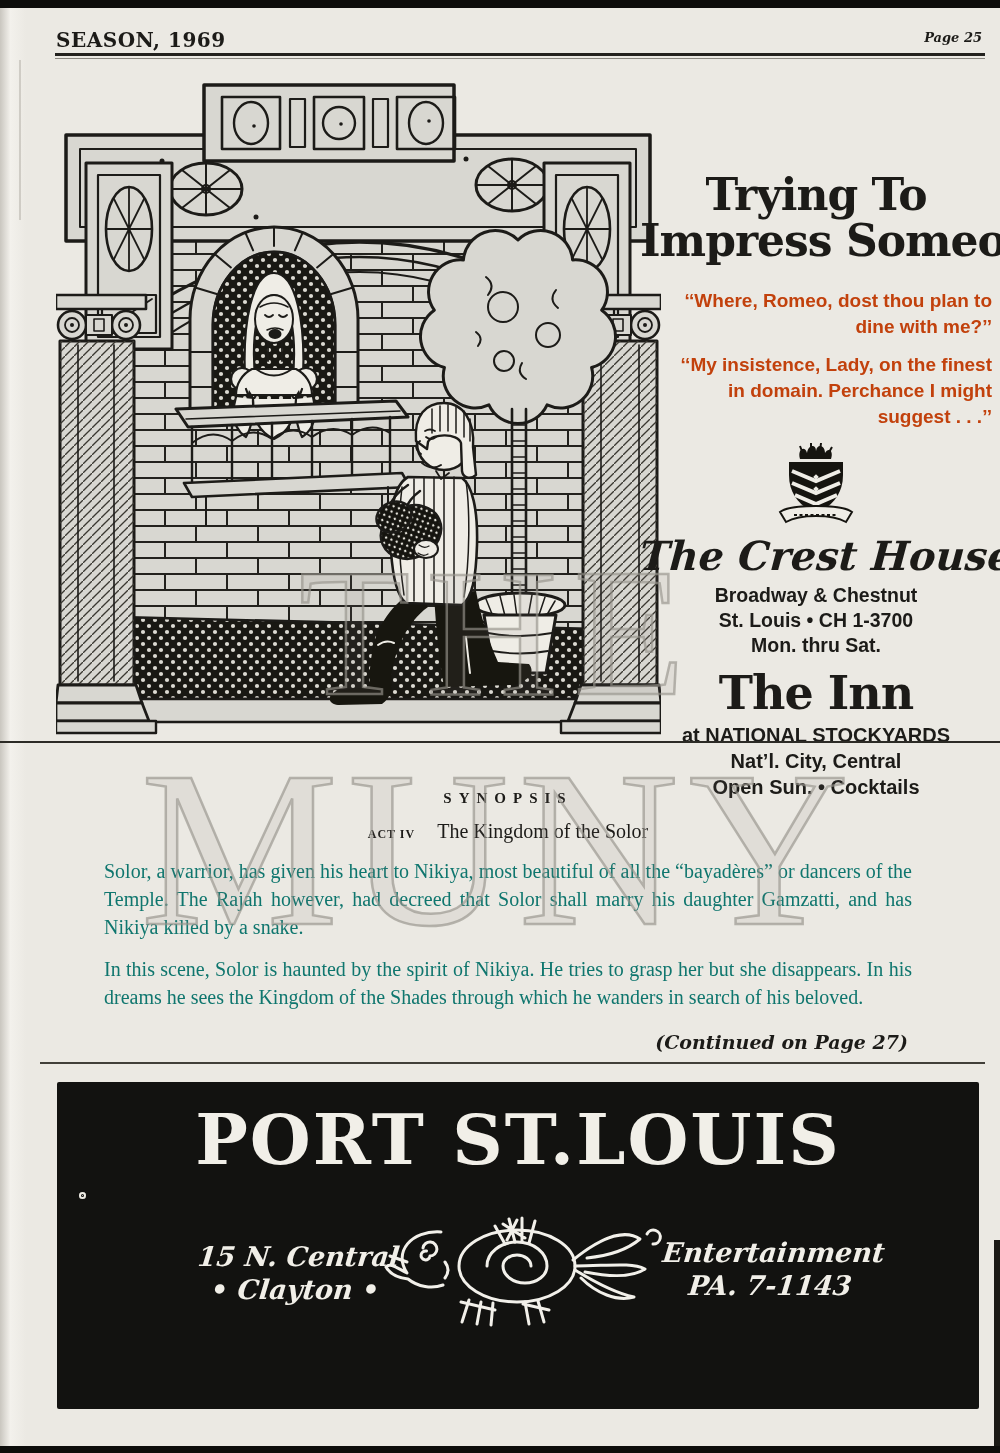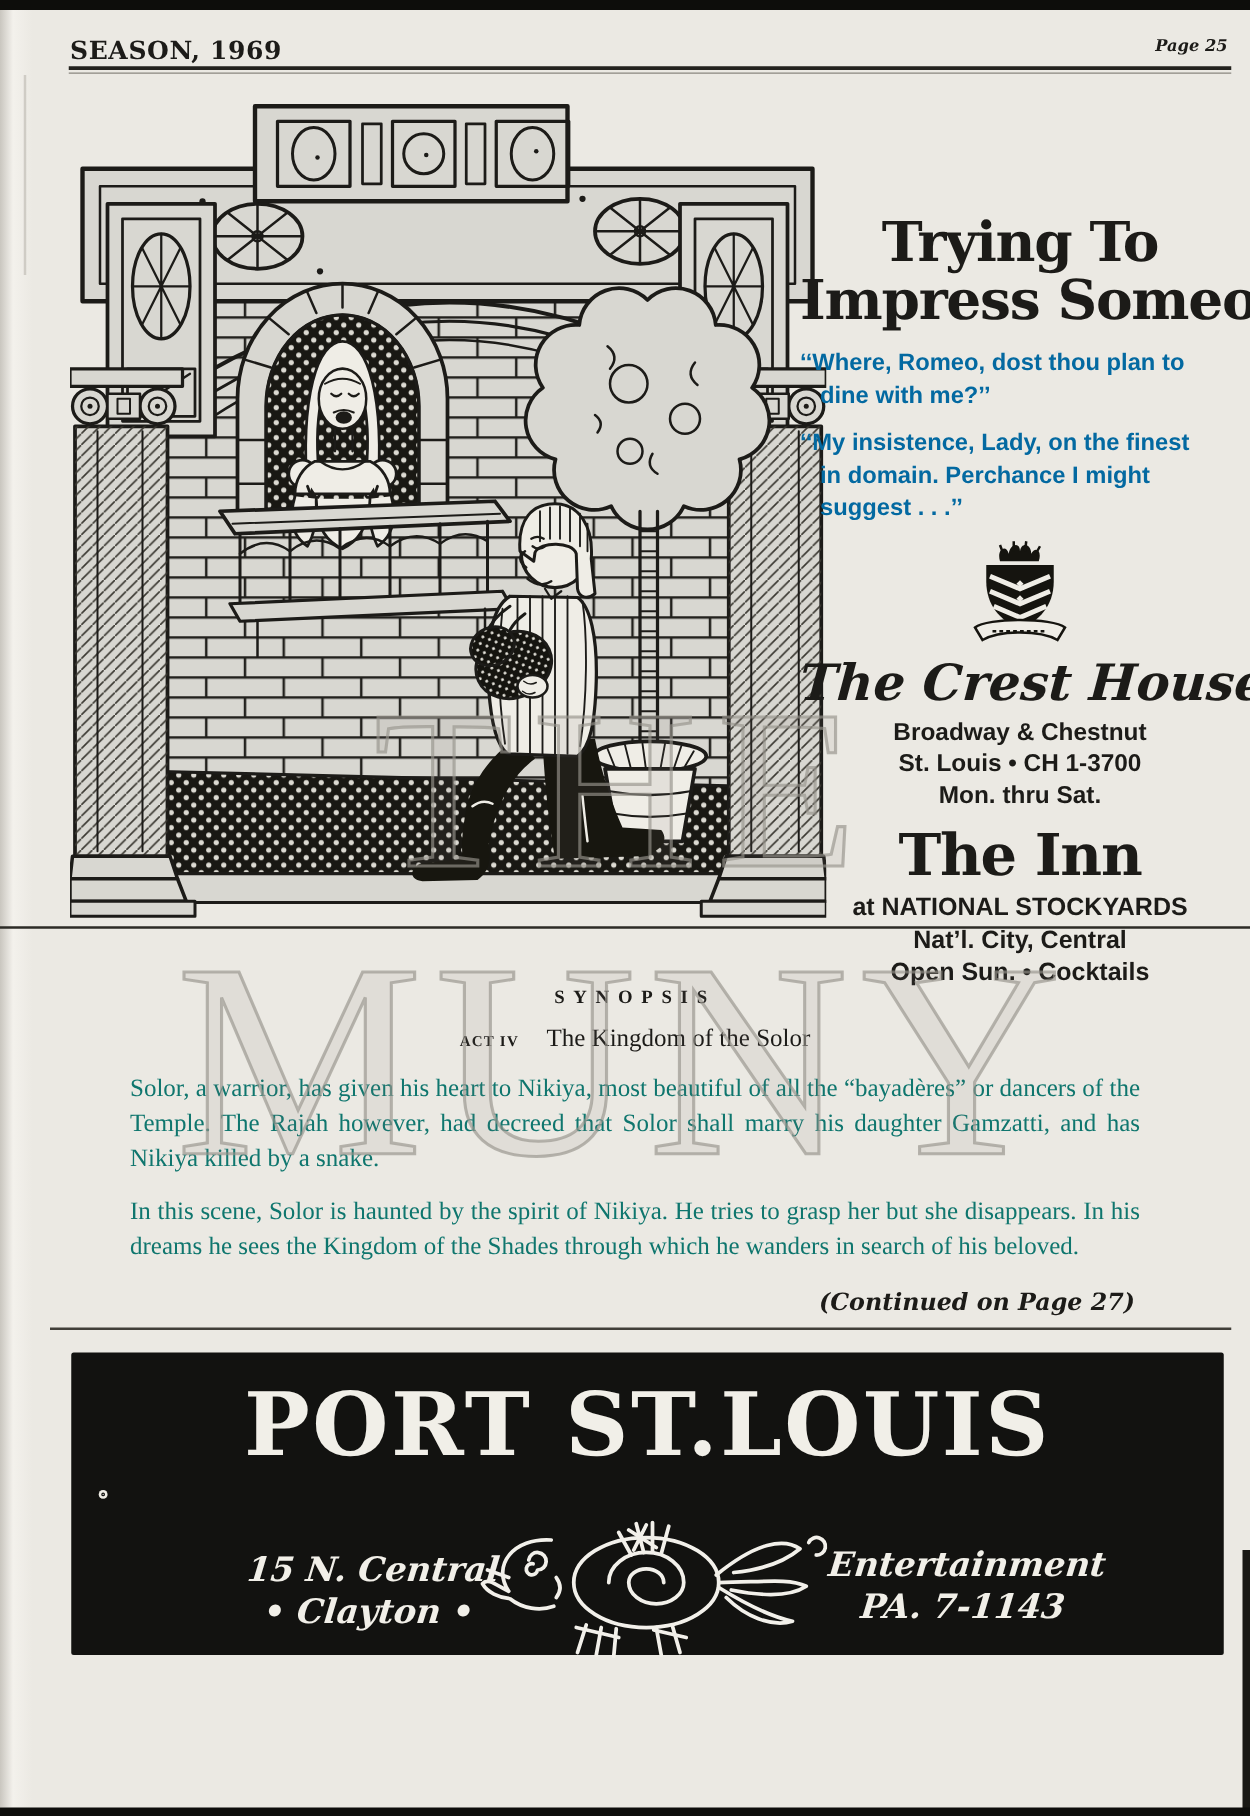--- a/index.html
+++ b/index.html
@@ -27,22 +27,22 @@
 
   
   #illo-wrap{position:absolute;left:56px;top:77px;width:605px;height:678px;}
 
   
   #rightcol{position:absolute;left:640px;top:172px;width:352px;text-align:center;}
   .blackletter{font-family:"DejaVu Serif",serif;font-weight:bold;letter-spacing:-1px;
     white-space:nowrap;line-height:1.05;}
   .bl1{font-size:44px;}
   .bl2{font-size:44px;}
-  .quotes{margin-top:14px;text-align:left;font-family:"Liberation Sans",sans-serif;
-    font-weight:700;font-size:19px;line-height:26px;color:#0369a1;}
+  .quotes{margin-top:24px;text-align:right;font-family:"Liberation Sans",sans-serif;
+    font-weight:700;font-size:19px;line-height:26px;color:#c2410c;}
   .quote{margin-bottom:12px;}
   .quote div{white-space:nowrap;}
   .q-cont{padding-left:16px;}
   .crest-row{margin-top:10px;}
   .script-name{font-family:"DejaVu Serif",serif;font-style:italic;font-weight:bold;
     font-size:40px;white-space:nowrap;margin-top:2px;transform:skewX(-4deg);}
   .addr{margin-top:4px;font-family:Liberation Sans, sans-serif;font-weight:700;
     font-size:19.5px;line-height:25px;}
   .inn-name{font-family:"DejaVu Serif",serif;font-weight:bold;font-size:46px;
     letter-spacing:-1px;margin-top:12px;line-height:1.0;}
@@ -57,21 +57,21 @@
   .syn-act{text-align:center;margin-top:13px;font-size:20px;}
   .act-label{font-size:12px;letter-spacing:1px;margin-right:22px;font-variant:small-caps;
     font-weight:600;}
   .syn-p{margin:0;margin-top:14px;font-size:20px;line-height:28px;text-align:justify;
     color:#0f766e;}
   .syn-cont{margin-top:20px;text-align:right;font-style:italic;font-weight:bold;
     font-size:19px;padding-right:4px;font-family:"DejaVu Serif",serif;}
 
   
   .ad-topline{position:absolute;left:40px;top:1062px;width:945px;height:2px;background:#413f39;}
-  #port-ad{position:absolute;left:57px;top:1082px;width:922px;height:242px;
+  #port-ad{position:absolute;left:57px;top:1082px;width:922px;height:327px;
     background:#121210;color:#f1efe8;border-radius:2px;}
   .port-title{position:absolute;left:0;top:16px;width:100%;text-align:center;
     font-family:"DejaVu Serif",serif;font-weight:bold;font-size:70px;letter-spacing:2px;
     white-space:nowrap;}
   .port-script{font-family:"DejaVu Serif",serif;font-style:italic;font-weight:bold;
     font-size:27px;line-height:33px;transform:skewX(-6deg);white-space:nowrap;}
   .port-left{position:absolute;left:120px;top:158px;width:240px;text-align:center;}
   .port-right{position:absolute;left:590px;top:154px;width:250px;text-align:center;}
   #fish-box{position:absolute;left:300px;top:124px;width:340px;height:135px;}
   .port-tag{position:absolute;left:0;top:250px;width:100%;text-align:center;

